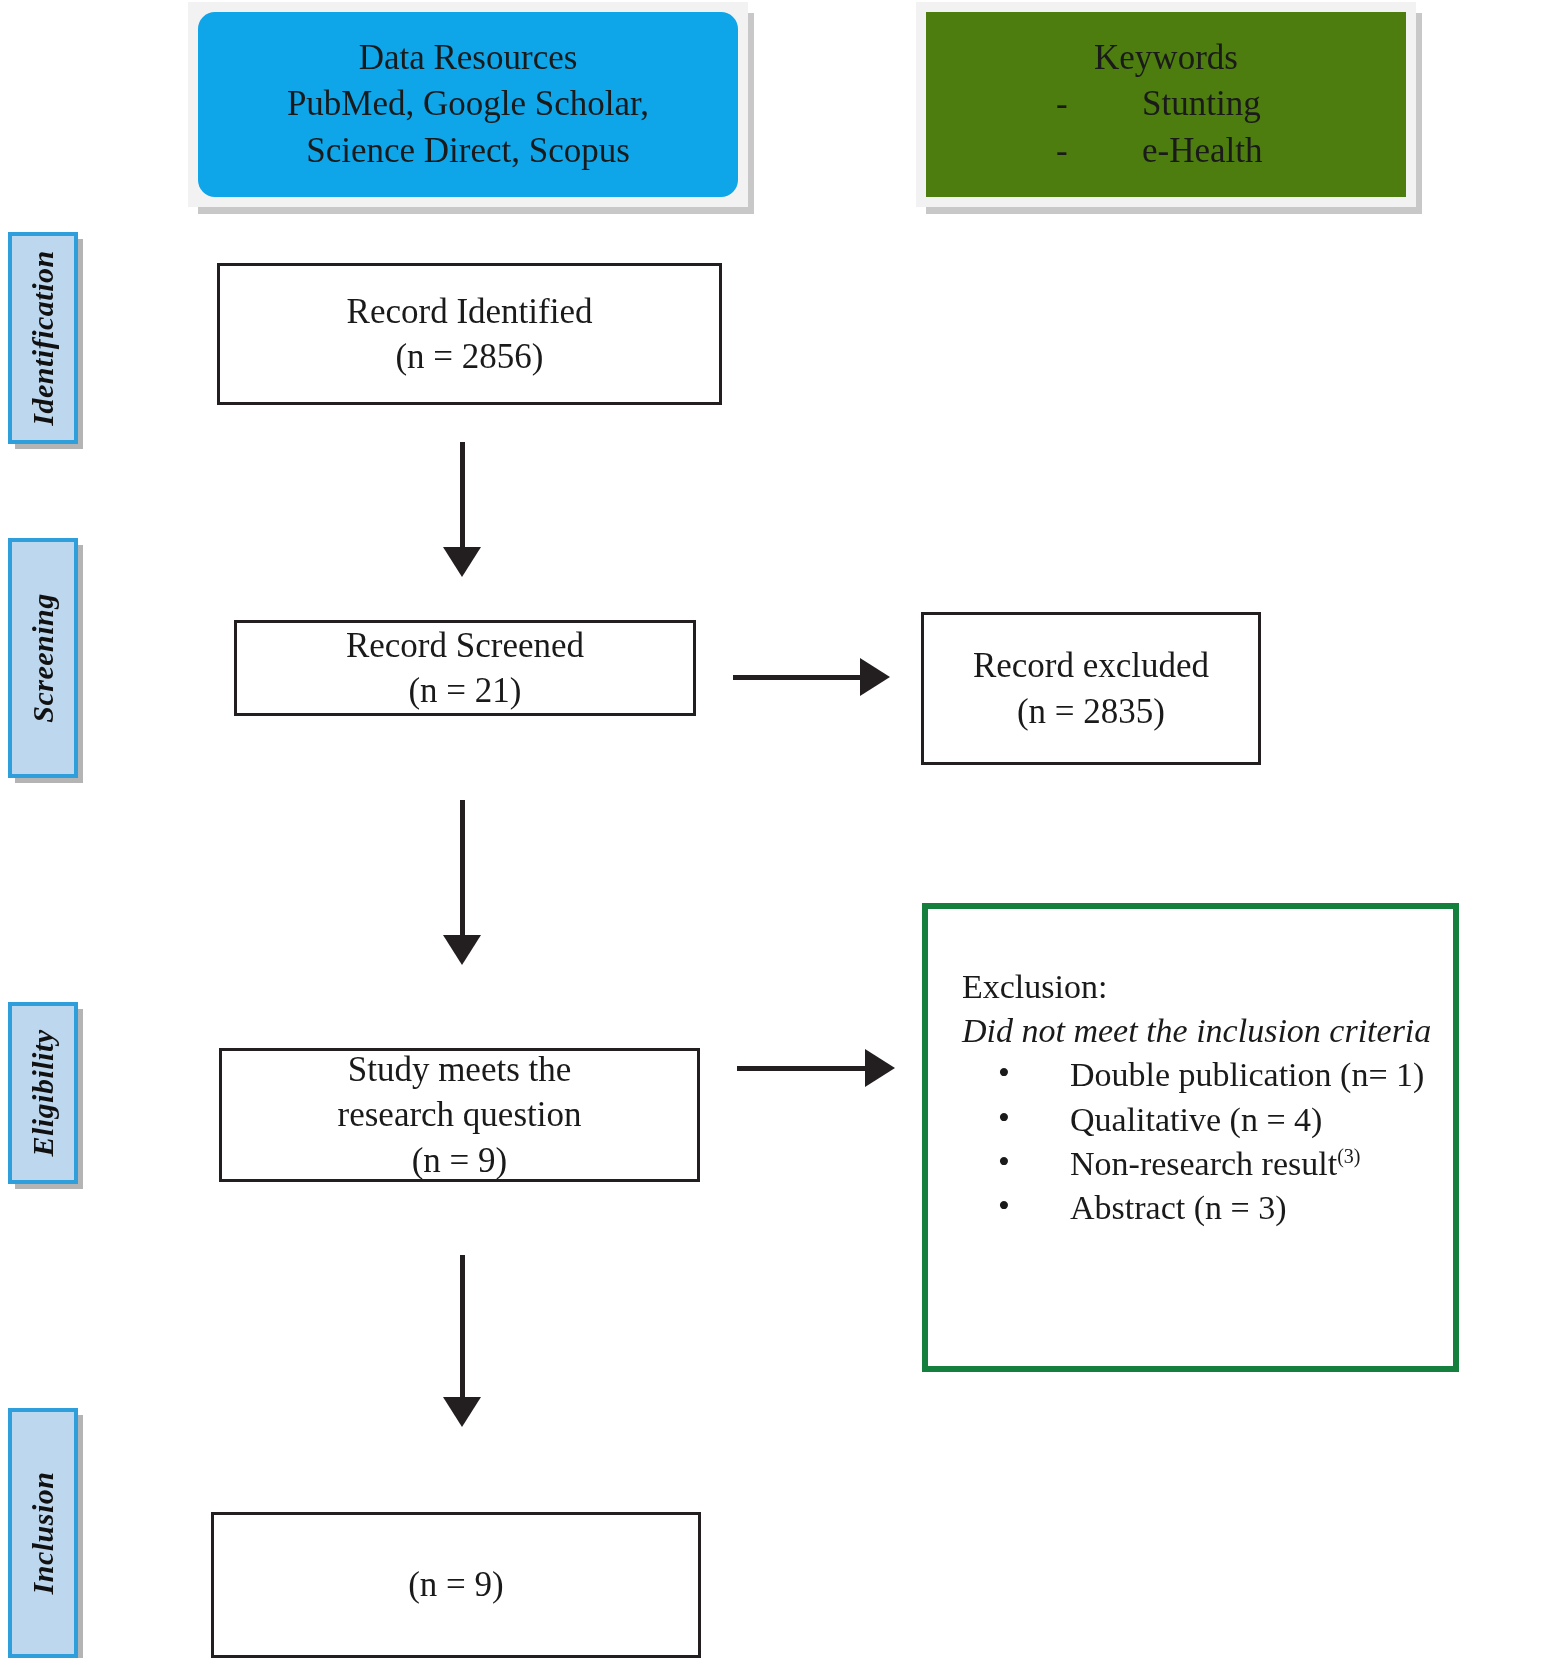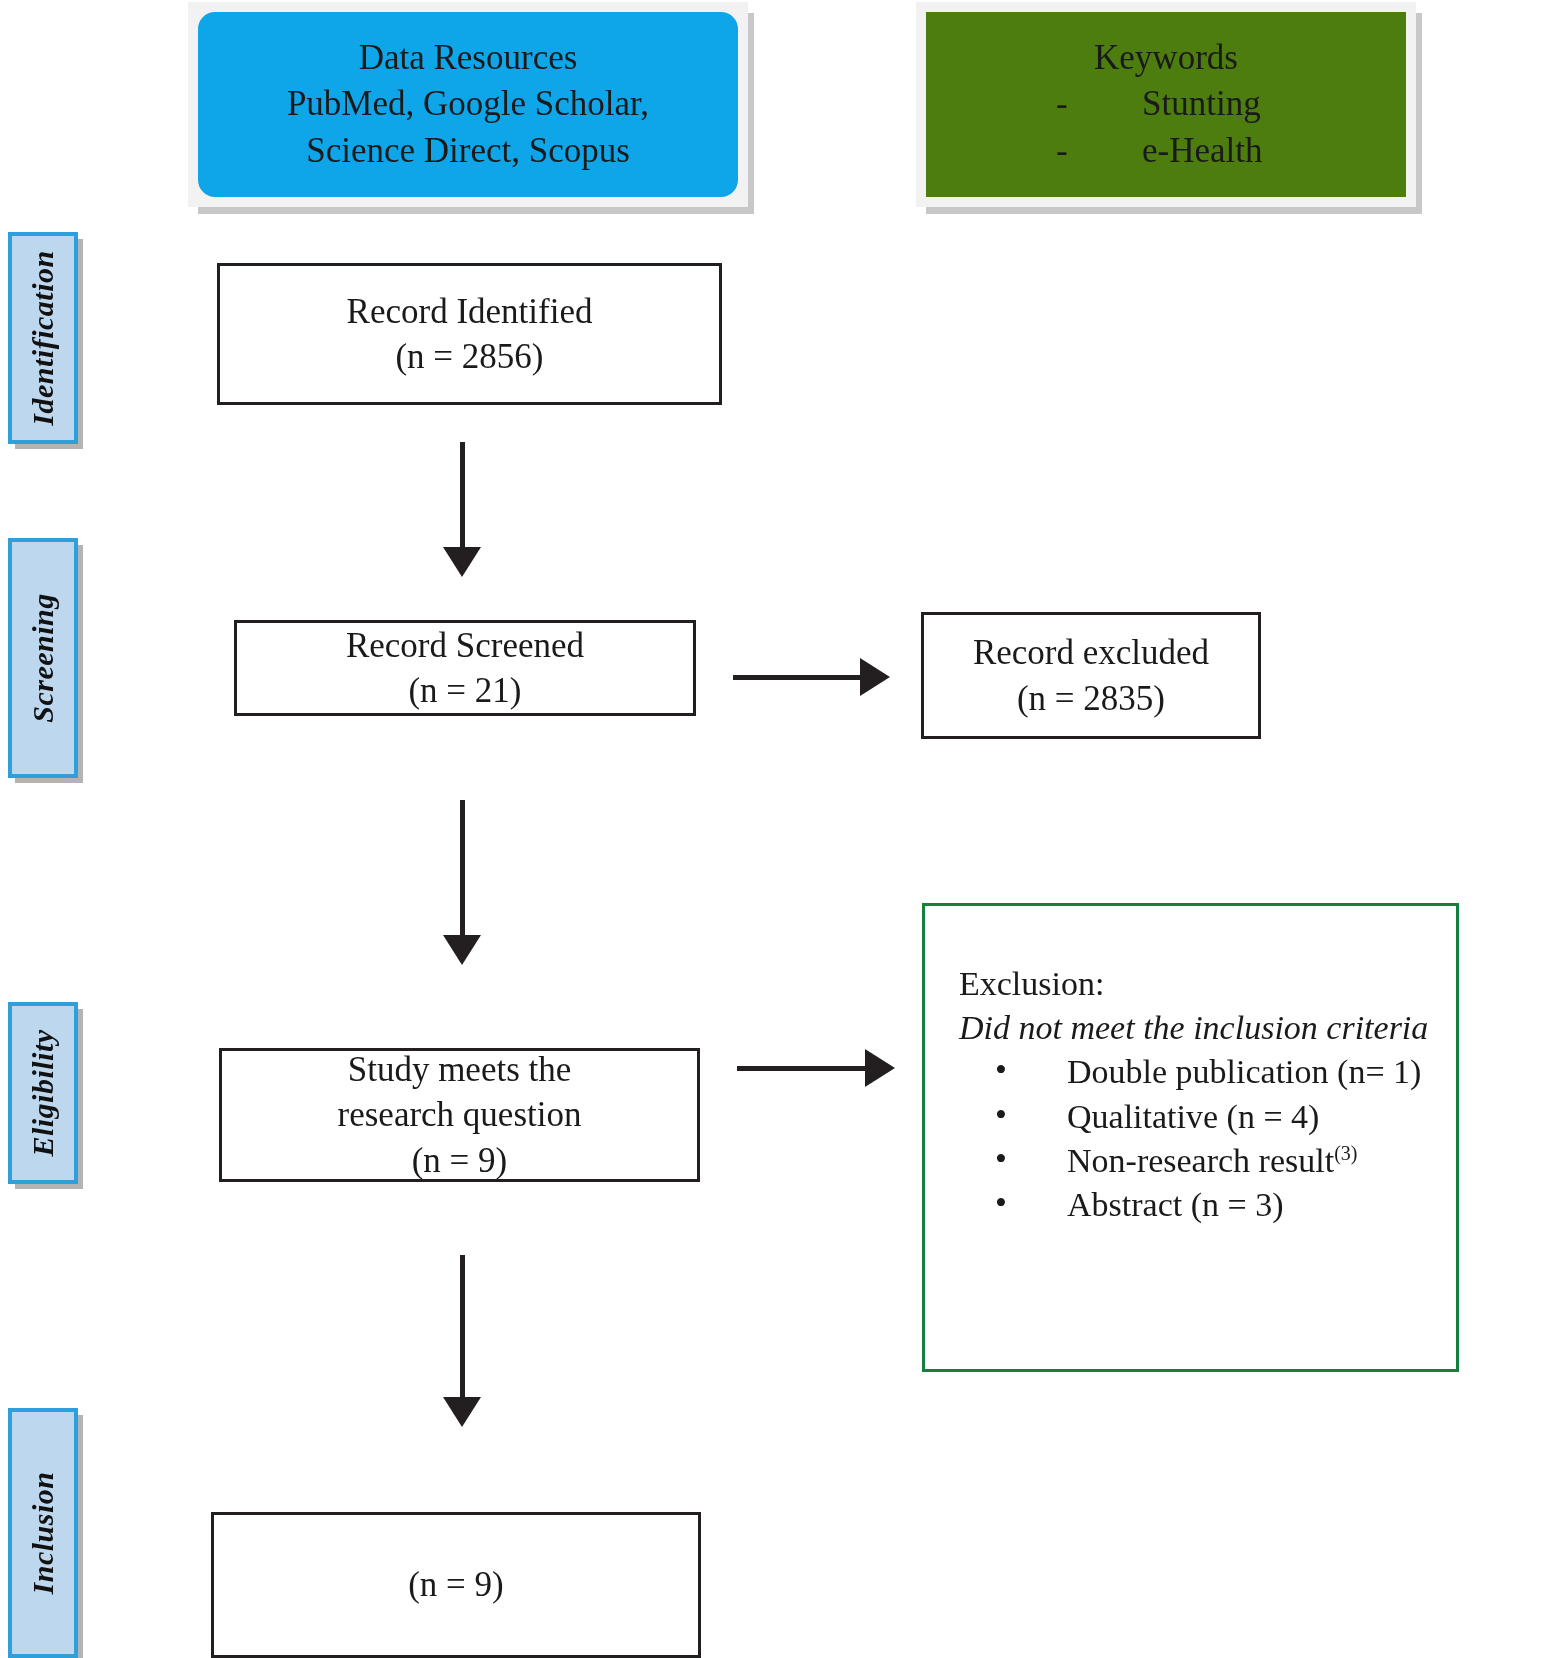--- a/index.html
+++ b/index.html
@@ -90,21 +90,21 @@
     font-size: 35px;
     line-height: 1.30;
     color: #1a1a1a;
   }
   .flow-box .ln { display: block; }
 
   
   .exclusion-box {
     position: absolute;
     background: #ffffff;
-    border: 3px solid #15803d;
+    border: 6px solid #15803d;
     box-sizing: border-box;
     padding: 56px 18px 18px 34px;
     font-size: 34px;
     line-height: 1.30;
     color: #1a1a1a;
     text-align: left;
   }
   .exclusion-box .ex-head { display: block; }
   .exclusion-box .ex-sub {
     display: block;
@@ -226,21 +226,21 @@
   <div class="flow-box" style="left:217px; top:263px; width:505px; height:142px;">
     <span class="ln">Record Identified</span>
     <span class="ln">(n = 2856)</span>
   </div>
 
   <div class="flow-box" style="left:234px; top:620px; width:462px; height:96px;">
     <span class="ln">Record Screened</span>
     <span class="ln">(n = 21)</span>
   </div>
 
-  <div class="flow-box" style="left:921px; top:612px; width:340px; height:127px;">
+  <div class="flow-box" style="left:921px; top:612px; width:340px; height:153px;">
     <span class="ln">Record excluded</span>
     <span class="ln">(n = 2835)</span>
   </div>
 
   <div class="flow-box" style="left:219px; top:1048px; width:481px; height:134px;justify-content:center;">
     <span class="ln">Study meets the</span>
     <span class="ln">research question</span>
     <span class="ln">(n = 9)</span>
   </div>
 

